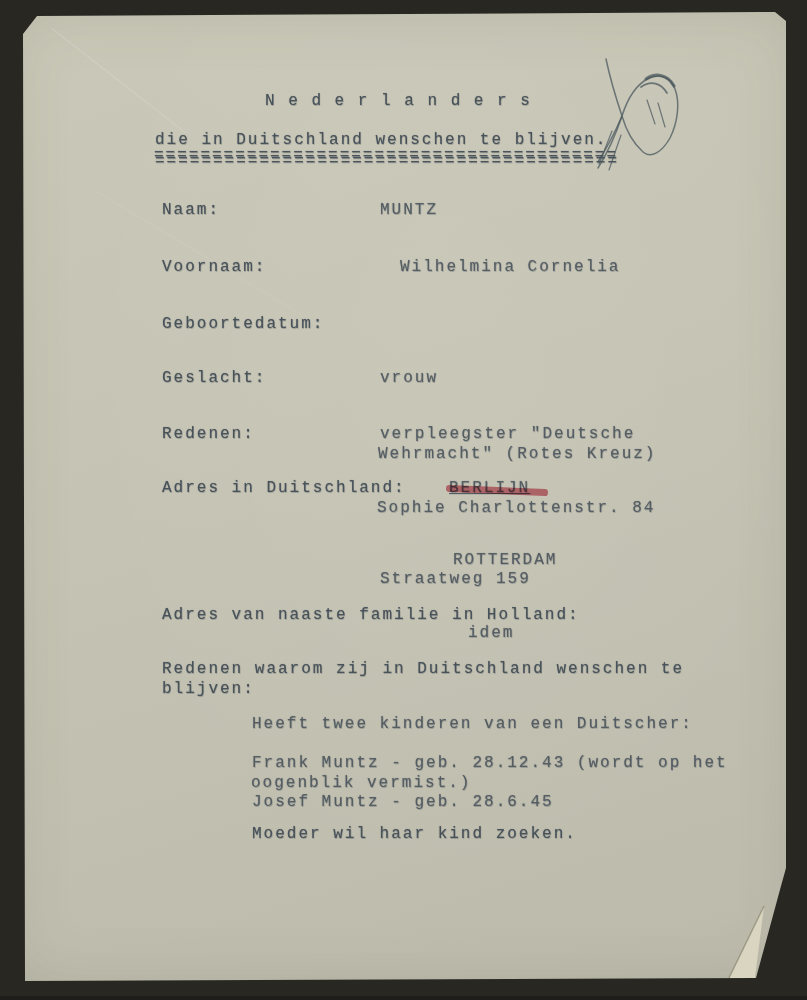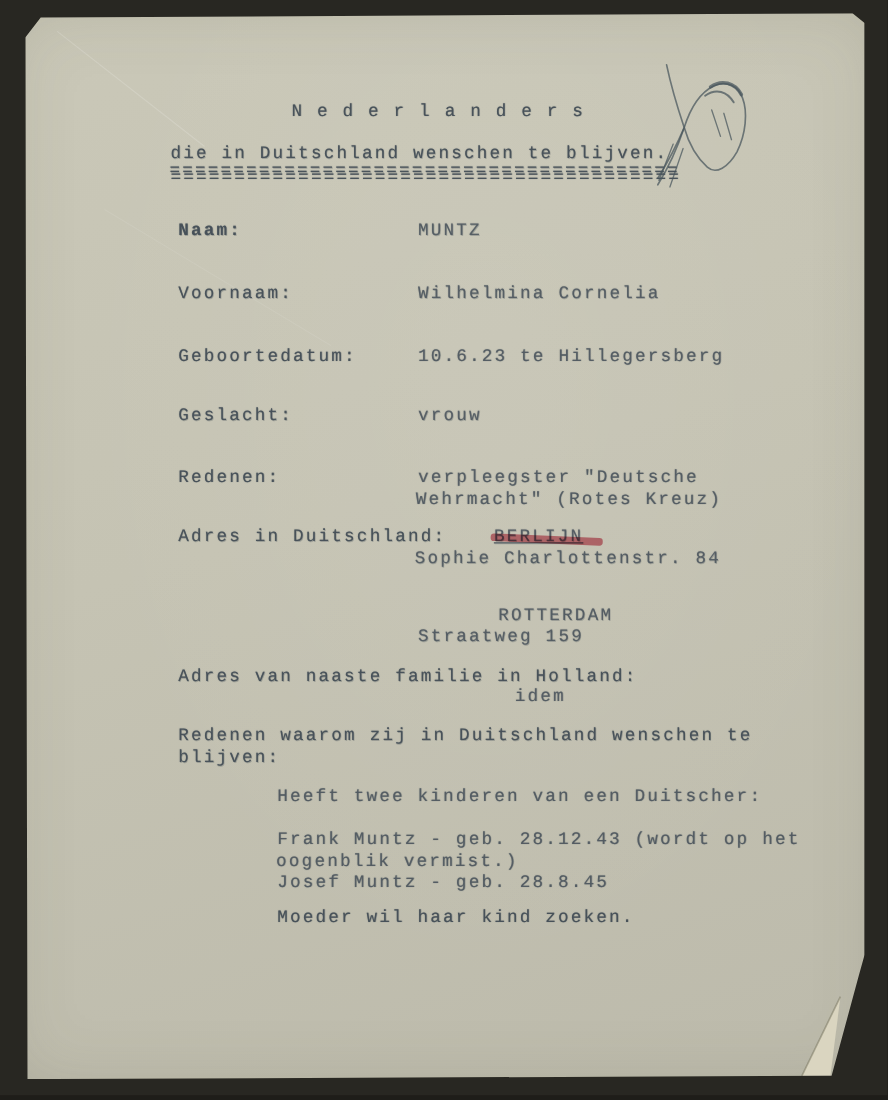--- a/index.html
+++ b/index.html
@@ -48,28 +48,27 @@
   <div class="paper">
 
     <div class="scratch" style="left:52px;top:28px;width:170px;transform:rotate(38deg);"></div>
     <div class="scratch" style="left:95px;top:190px;width:240px;opacity:.5;transform:rotate(31deg);"></div>
 
     <span class="tline" style="left:265px;top:92px;">N e d e r l a n d e r s</span>
     <span class="tline" style="left:155px;top:131px;">die in Duitschland wenschen te blijven.</span>
     <span class="tline" style="left:154px;top:146px;">========================================</span>
     <span class="tline" style="left:155px;top:152px;">========================================</span>
 
-    <span class="tline" style="left:162px;top:201px;font-weight:bold;">Naam:</span>
+    <span class="tline" style="left:162px;top:201px;">Naam:</span>
     <span class="tline faded" style="left:380px;top:201px;">MUNTZ</span>
 
     <span class="tline" style="left:162px;top:258px;">Voornaam:</span>
-    <span class="tline faded" style="left:380px;top:258px;">Wilhelmina Cornelia</span>
+    <span class="tline faded" style="left:400px;top:258px;">Wilhelmina Cornelia</span>
 
     <span class="tline" style="left:162px;top:315px;">Geboortedatum:</span>
-    <span class="tline faded" style="left:380px;top:315px;">10.6.23 te Hillegersberg</span>
 
     <span class="tline" style="left:162px;top:369px;">Geslacht:</span>
     <span class="tline faded" style="left:380px;top:369px;">vrouw</span>
 
     <span class="tline" style="left:162px;top:425px;">Redenen:</span>
     <span class="tline faded" style="left:380px;top:425px;">verpleegster "Deutsche</span>
     <span class="tline faded" style="left:378px;top:445px;">Wehrmacht" (Rotes Kreuz)</span>
 
     <span class="tline" style="left:162px;top:479px;">Adres in Duitschland:</span>
     <span class="tline faded" style="left:449px;top:479px;text-decoration:underline;">BERLIJN</span>
@@ -80,21 +79,21 @@
 
     <span class="tline" style="left:162px;top:606px;">Adres van naaste familie in Holland:</span>
     <span class="tline faded" style="left:468px;top:624px;">idem</span>
 
     <span class="tline" style="left:162px;top:660px;">Redenen waarom zij in Duitschland wenschen te</span>
     <span class="tline" style="left:162px;top:680px;">blijven:</span>
 
     <span class="tline faded" style="left:252px;top:715px;">Heeft twee kinderen van een Duitscher:</span>
     <span class="tline faded" style="left:252px;top:754px;">Frank Muntz - geb. 28.12.43 (wordt op het</span>
     <span class="tline faded" style="left:251px;top:774px;">oogenblik vermist.)</span>
-    <span class="tline faded" style="left:252px;top:793px;">Josef Muntz - geb. 28.8.45</span>
+    <span class="tline faded" style="left:252px;top:793px;">Josef Muntz - geb. 28.6.45</span>
     <span class="tline" style="left:252px;top:825px;">Moeder wil haar kind zoeken.</span>
 
     <div class="red-underline"></div>
 
     <svg class="pen-svg" width="140" height="140" viewBox="0 0 140 140">
       <g fill="none" stroke="#46555c" stroke-opacity="0.72" stroke-width="1.5" stroke-linecap="round">
         <path d="M36,9 C40,28 46,48 52,66 C46,80 38,96 28,112"></path>
         <path d="M28,118 C38,102 46,84 52,66 C58,47 67,34 79,28 C91,23 101,28 105,39 C110,52 108,72 100,88 C92,102 81,109 73,102 C63,93 56,80 52,66"></path>
         <path d="M76,29 C86,22 98,25 104,36" stroke-width="3.2"></path>
         <path d="M71,37 C81,30 91,33 97,43" stroke-width="1.8"></path>

